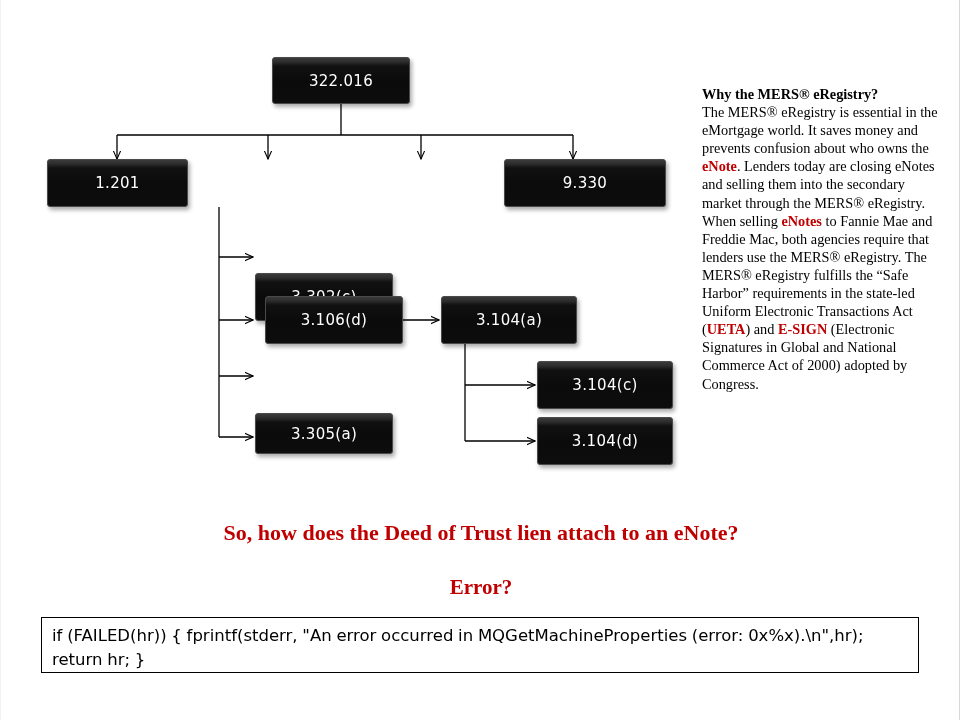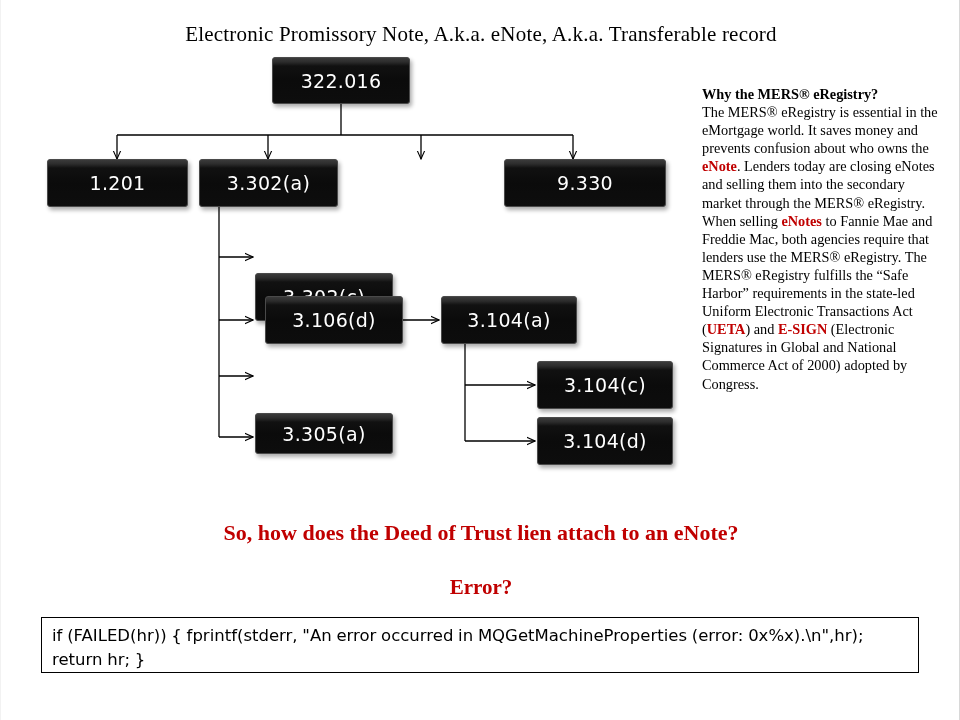--- a/index.html
+++ b/index.html
@@ -42,21 +42,21 @@
         #3a3a3a 0px, #2c2c2c 4px, #111111 8px,
         #0b0b0b 50%, #0d0d0d 100%);
     border: 1px solid #4a4a4a;
     border-radius: 3px;
     box-shadow: 2px 3px 4px rgba(0,0,0,0.33);
     color: #ffffff;
     display: flex;
     align-items: center;
     justify-content: center;
     font-family: "DejaVu Sans", sans-serif;
-    font-size: 19px;
+    font-size: 15px;
     letter-spacing: 0.3px;
     box-sizing: border-box;
     z-index: 3;
   }
 
   
   #wires {
     position: absolute;
     left: 0;
     top: 0;
@@ -115,21 +115,20 @@
     line-height: 24px;
     color: #000000;
     word-spacing: -0.5px;
   }
 </style>
 </head>
 <body>
 
 <div id="slide">
 
-  <div id="title">Electronic Promissory Note, A.k.a. eNote, A.k.a. Transferable record</div>
 
   <svg id="wires" viewBox="0 0 960 720" xmlns="http://www.w3.org/2000/svg">
     <defs>
       <marker id="arrow" viewBox="0 0 10 10" refX="9" refY="5" markerWidth="7" markerHeight="7" orient="auto-start-reverse">
         <path d="M 0 1 L 9 5 L 0 9" fill="none" stroke="#000000" stroke-width="1.2"></path>
       </marker>
     </defs>
     <g stroke="#000000" stroke-width="1.3" fill="none">
 
       <path d="M 340 104 L 340 135"></path>
@@ -155,23 +154,20 @@
     </g>
   </svg>
 
   <div class="node" style="left:271px; top:57px; width:138px; height:47px;">
     <span>322.016</span>
   </div>
 
   <div class="node" style="left:46px; top:159px; width:141px; height:48px;">
     <span>1.201</span>
   </div>
-  <div class="node" style="left:198px; top:159px; width:139px; height:48px;">
-    <span>3.302(a)</span>
-  </div>
   <div class="node" style="left:503px; top:159px; width:162px; height:48px;">
     <span>9.330</span>
   </div>
 
   <div class="node" style="left:254px; top:233px; width:138px; height:48px;margin-top:40px;">
     <span>3.302(c)</span>
   </div>
   <div class="node" style="left:264px; top:296px; width:138px; height:48px;">
     <span>3.106(d)</span>
   </div>

